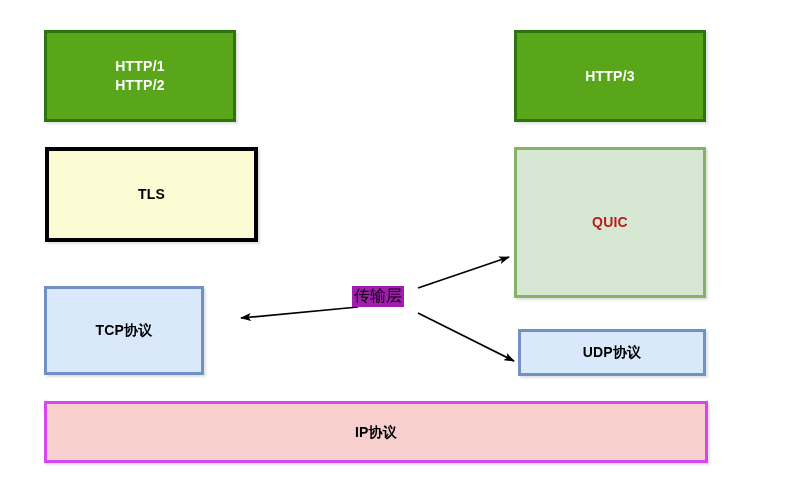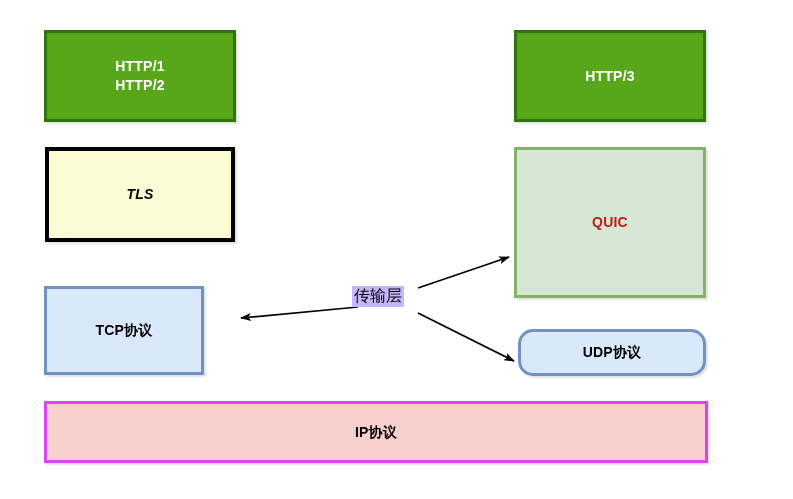--- a/index.html
+++ b/index.html
@@ -75,21 +75,21 @@
     width: 793px;
     height: 499px;
     pointer-events: none;
   }
 
   .edge-label {
     position: absolute;
     font-size: 16px;
     font-weight: normal;
     color: #000000;
-    background: #c4b5fd;
+    background: #a21caf;
     padding: 0 2px;
     white-space: nowrap;
     font-family: Liberation Sans, sans-serif;
   }
 </style>
 </head>
 <body>
 
 <div id="canvas">
 
@@ -100,27 +100,27 @@
       </marker>
     </defs>
     <line x1="358" y1="307" x2="241" y2="318" stroke="#000000" stroke-width="1.7" marker-end="url(#arrowhead)"></line>
     <line x1="418" y1="288" x2="509" y2="257" stroke="#000000" stroke-width="1.7" marker-end="url(#arrowhead)"></line>
     <line x1="418" y1="313" x2="514" y2="361" stroke="#000000" stroke-width="1.7" marker-end="url(#arrowhead)"></line>
   </svg>
 
   <div class="node green-solid" style="left:44px; top:30px; width:192px; height:92px;">HTTP/1
 HTTP/2</div>
 
-  <div class="node yellow-black" style="left:45px; top:147px; width:190px; height:95px;font-style:italic;">TLS</div>
+  <div class="node yellow-black" style="left:45px; top:147px; width:213px; height:95px;">TLS</div>
 
   <div class="node blue" style="left:44px; top:286px; width:160px; height:89px;">TCP协议</div>
 
   <div class="node green-solid" style="left:514px; top:30px; width:192px; height:92px;">HTTP/3</div>
 
   <div class="node lightgreen" style="left:514px; top:147px; width:192px; height:151px;">QUIC</div>
 
-  <div class="node blue" style="left:518px; top:329px; width:188px; height:47px;border-radius:15px;">UDP协议</div>
+  <div class="node blue" style="left:518px; top:329px; width:188px; height:47px;">UDP协议</div>
 
   <div class="node pink" style="left:44px; top:401px; width:664px; height:62px;">IP协议</div>
 
   <div class="edge-label" style="left:352px; top:286px;">传输层</div>
 
 </div>
 
 </body></html>

